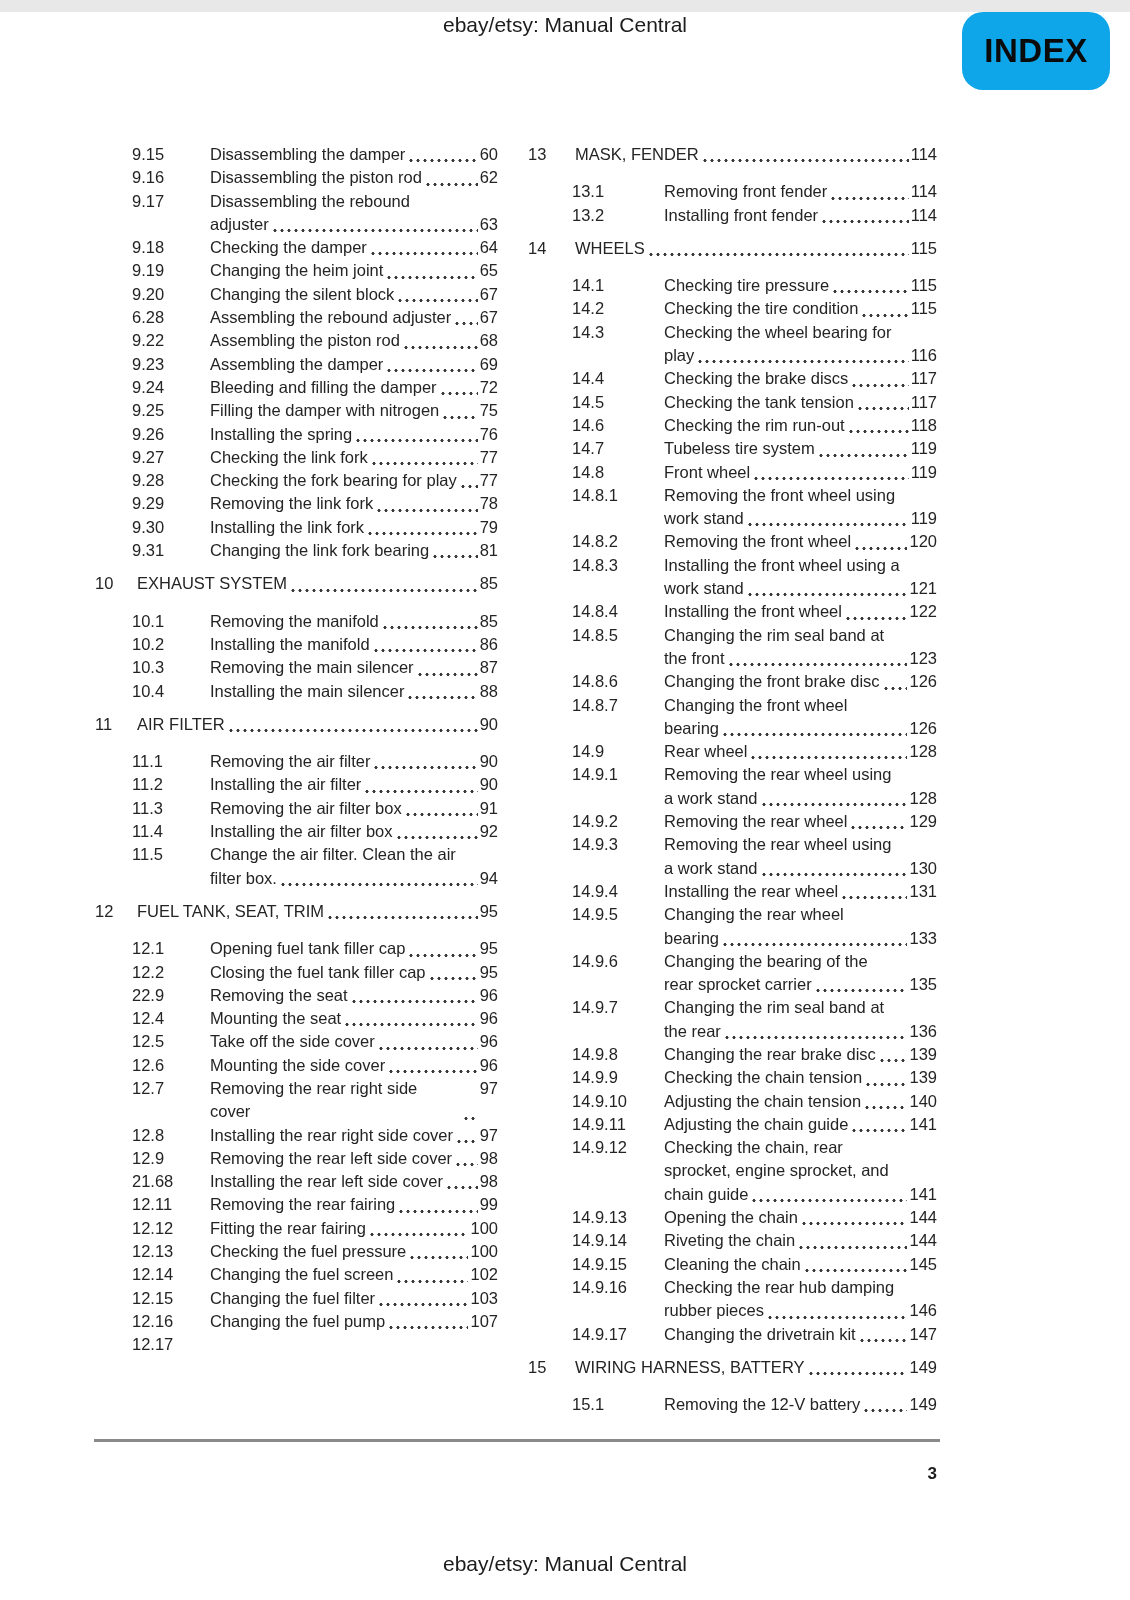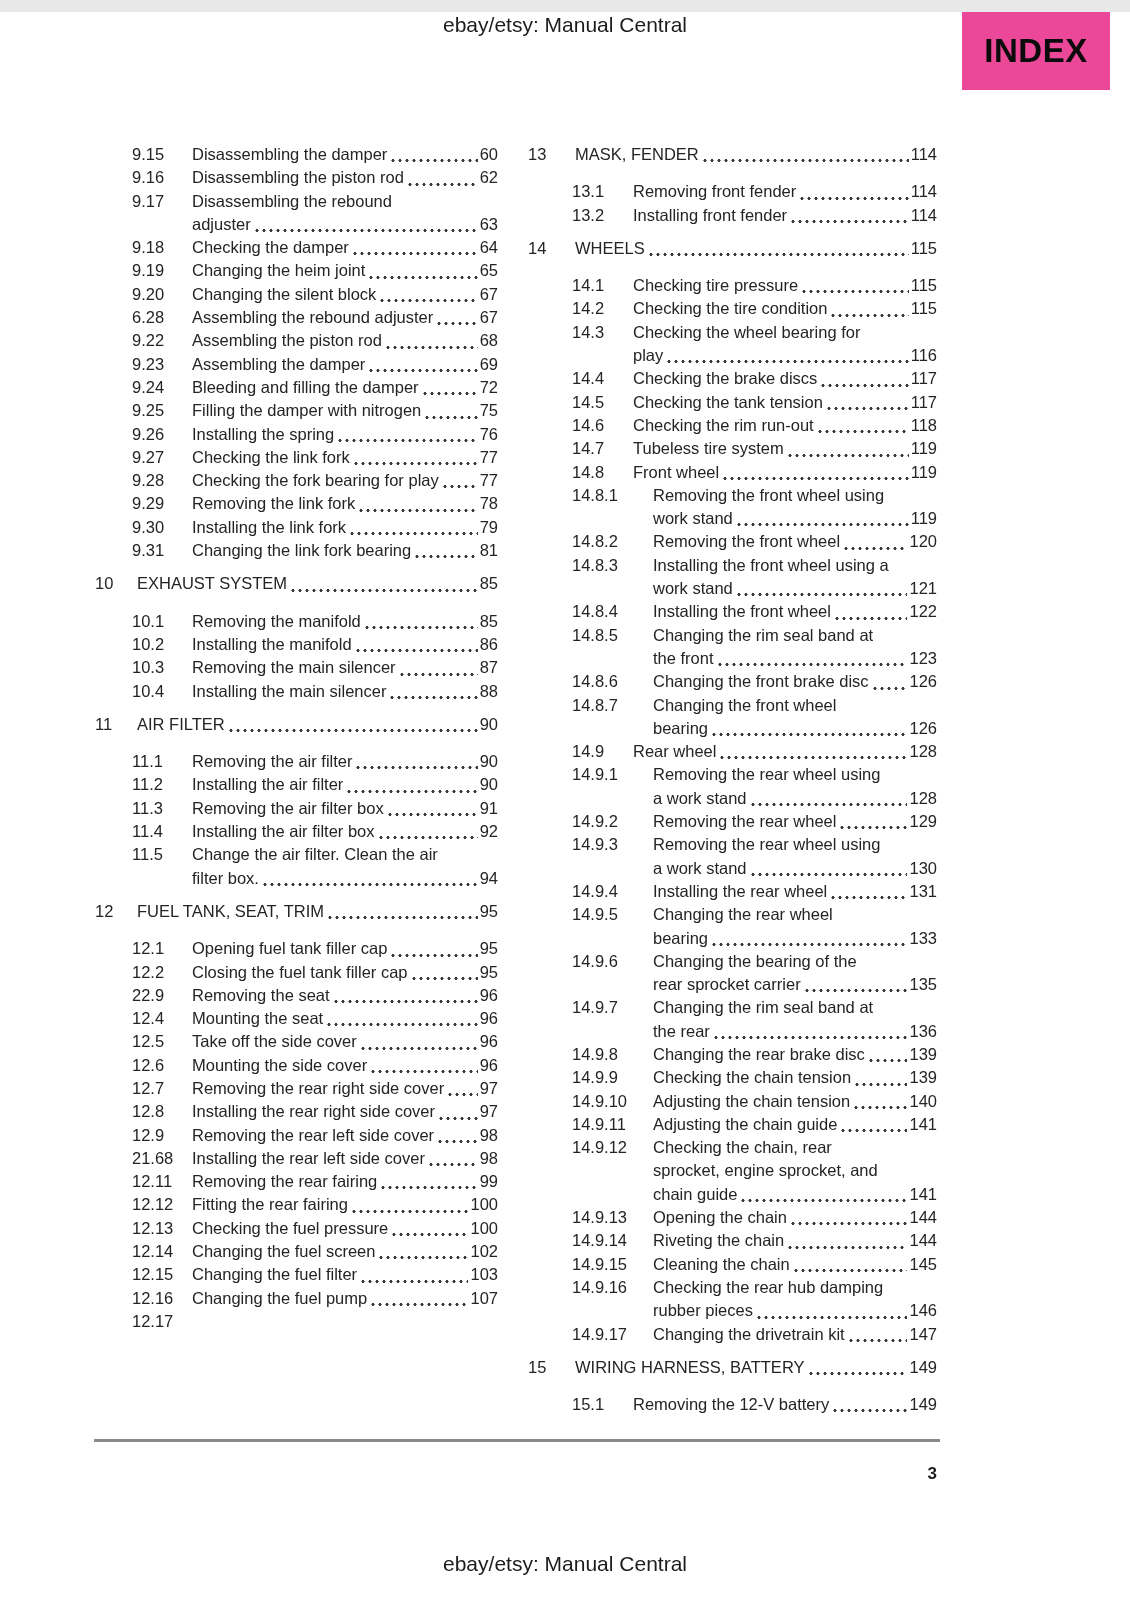--- a/index.html
+++ b/index.html
@@ -30,48 +30,48 @@
     margin:0 2px 3px 4px;
     background-image: radial-gradient(circle at 2px 2.5px, #3a3a3a 1.4px, transparent 1.7px);
     background-size:7px 5px; background-repeat:repeat-x;
   }
   .pg { flex:none; }
 
   .row.chapter { margin:10px 0 14px 0; }
   .row.chapter:first-child { margin-top:0; }
 
   .col-left  .chapter .num { width:42px; }
-  .col-left  .sub          { padding-left:37px; }
+  .col-left  .sub          { padding-left:37px;gap:18px; }
   .col-left  .sub .num     { width:60px; }
 
   .col-right .chapter .num { width:47px; }
-  .col-right .sub          { padding-left:44px; }
+  .col-right .sub          { padding-left:44px;gap:31px; }
   .col-right .sub .num     { width:61px; }
-  .col-right .subsub       { padding-left:44px; }
+  .col-right .subsub       { padding-left:44px;gap:11px; }
   .col-right .subsub .num  { width:81px; }
 
   .footer-rule {
     position:absolute; left:94px; top:1427px; width:846px; height:3px;
     background:#8a8a8a;
   }
   .page-num {
     position:absolute; left:0; top:1452px; width:937px; text-align:right;
     font-size:17px; font-weight:bold; color:#1c1c1c;
   }
   .footer-title {
     position:absolute; top:1540px; left:0; width:100%;
     text-align:center; font-size:21px; color:#1c1c1c;
   }
 </style>
 </head>
 <body>
 
 <div class="page">
   <div class="header-title">ebay/etsy: Manual Central</div>
-  <div class="index-tab" style="background: #ec4899;">
+  <div class="index-tab" style="background: #0ea5e9; border-radius: 21px;">
     <span>INDEX</span>
   </div>
 
   <div class="toc-col col-left" id="toc-left">
       <div class="row sub">
         <span class="num">9.15</span>
         <div class="body">
           <div class="line-last">
             <span>Disassembling the damper</span>
             <span class="dots"></span>

